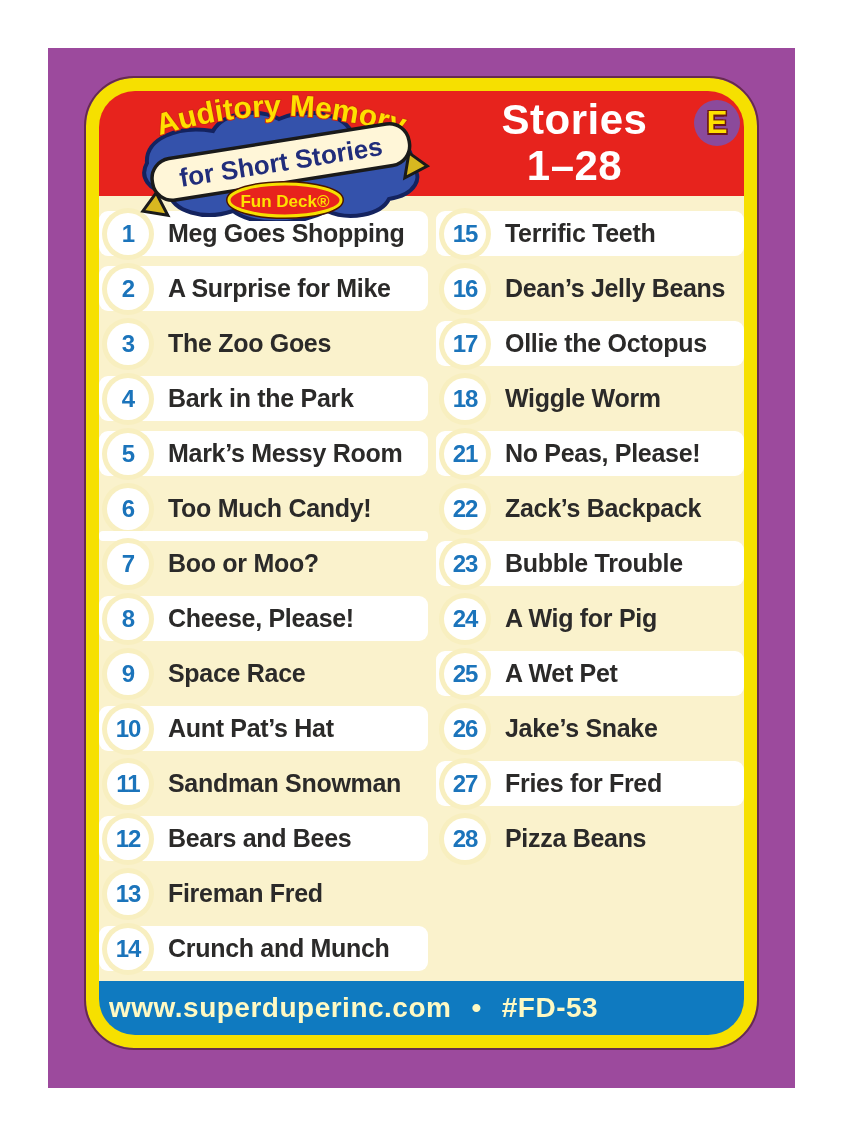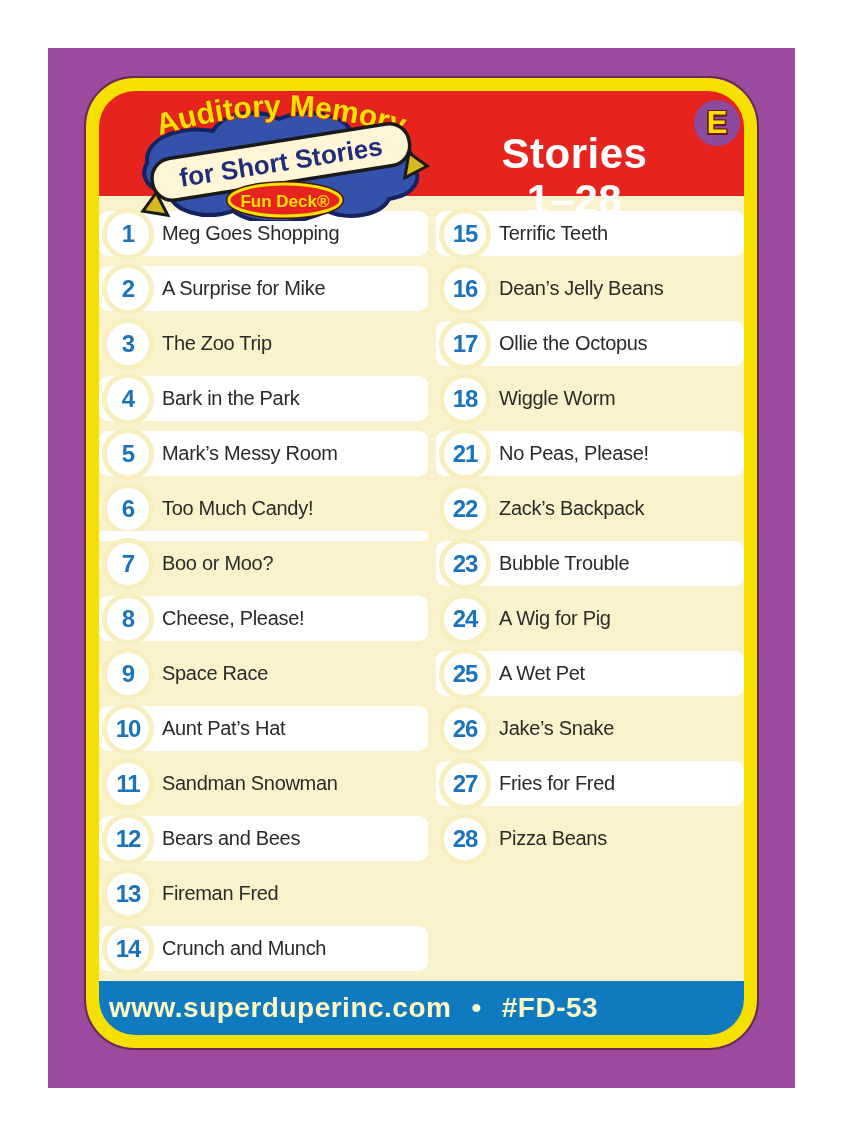--- a/index.html
+++ b/index.html
@@ -20,21 +20,20 @@
     position:absolute;left:13px;top:13px;width:645px;height:944px;
     border-radius:36px;overflow:hidden;display:flex;flex-direction:column;
   }
   
   .hdr{position:relative;height:105px;background:var(--header-red,#e7231d);flex:0 0 auto;z-index:2;}
   .logo-svg{position:absolute;left:26px;top:-10px;}
   .stories-title{
     position:absolute;left:350px;right:44px;top:6px;text-align:center;
     color:#ffffff;font-weight:bold;font-size:42px;line-height:1.1;
     letter-spacing:.5px;
-    margin-top:34px;
   }
   .e-badge{
     position:absolute;top:9px;right:4px;width:46px;height:46px;border-radius:50%;
     background:var(--badge-purple,#8b4a9b);color:var(--logo-yellow,#ffe000);
     font-size:31px;font-weight:bold;display:flex;align-items:center;justify-content:center;
     text-shadow:1.5px 1.5px 0 #6b1616,-1.5px -1.5px 0 #6b1616,1.5px -1.5px 0 #6b1616,-1.5px 1.5px 0 #6b1616;
   }
   
   .list-body{
     flex:1 1 auto;background:var(--body-cream,#faf2cc);
@@ -53,21 +52,21 @@
   .row.shaded{background:var(--body-cream,#faf2cc);}
   .gap-divider{height:10px;margin:-10px 0 0 0;background:#ffffff;border-radius:4px;flex:0 0 auto;}
   .num-badge{
     width:42px;height:42px;border-radius:50%;background:#ffffff;
     box-shadow:0 0 0 5px #f8efc0;
     color:var(--number-blue,#1b74bb);font-size:24px;font-weight:bold;
     display:flex;align-items:center;justify-content:center;letter-spacing:-1px;
     flex:0 0 auto;
   }
   .row-title{
-    margin-left:13px;font-size:20px;font-weight:normal;color:var(--title-text,#2b2a29);
+    margin-left:19px;font-size:25px;font-weight:bold;color:var(--title-text,#2b2a29);
     white-space:nowrap;letter-spacing:-.3px;
   }
   
   .ftr{
     height:54px;flex:0 0 auto;background:var(--footer-blue,#0f7ac0);
     display:flex;align-items:center;justify-content:flex-start;
     color:#fef9c3;font-size:28px;font-weight:bold;letter-spacing:.5px;
   }
   .ftr span{margin:0 10px;}
 </style>
@@ -118,21 +117,21 @@
             <div class="row white">
               <span class="num-badge">1</span>
               <span class="row-title">Meg Goes Shopping</span>
             </div>
             <div class="row white">
               <span class="num-badge">2</span>
               <span class="row-title">A Surprise for Mike</span>
             </div>
             <div class="row shaded">
               <span class="num-badge">3</span>
-              <span class="row-title">The Zoo Trip</span>
+              <span class="row-title">The Zoo Goes</span>
             </div>
             <div class="row white">
               <span class="num-badge">4</span>
               <span class="row-title">Bark in the Park</span>
             </div>
             <div class="row white">
               <span class="num-badge">5</span>
               <span class="row-title">Mark’s Messy Room</span>
             </div>
             <div class="row shaded">

